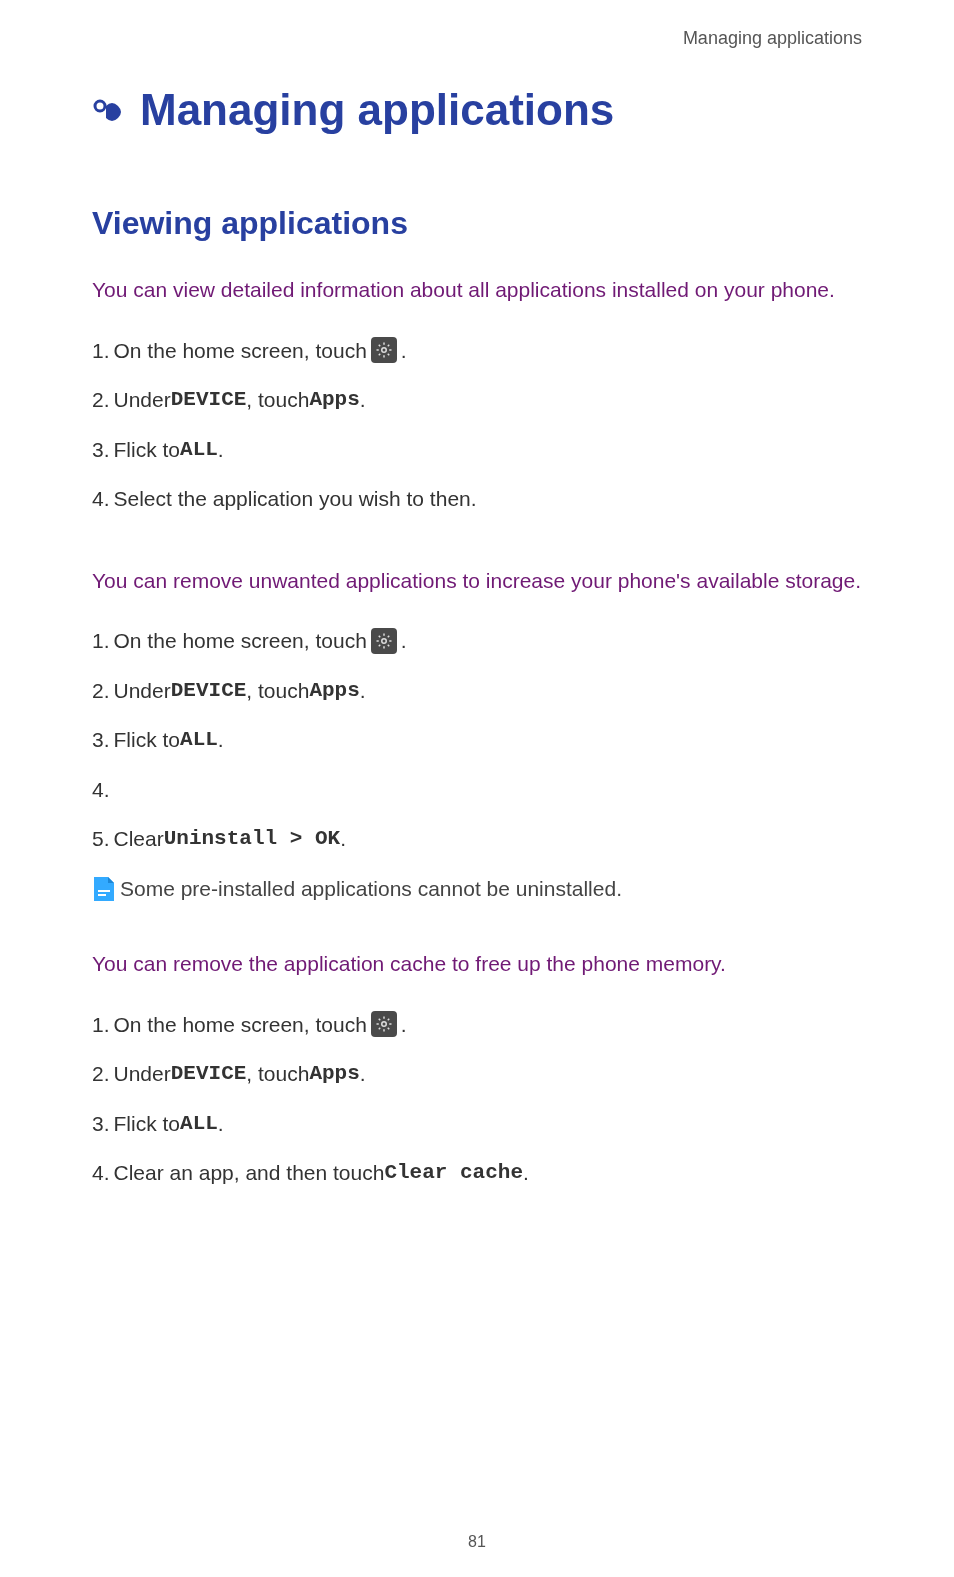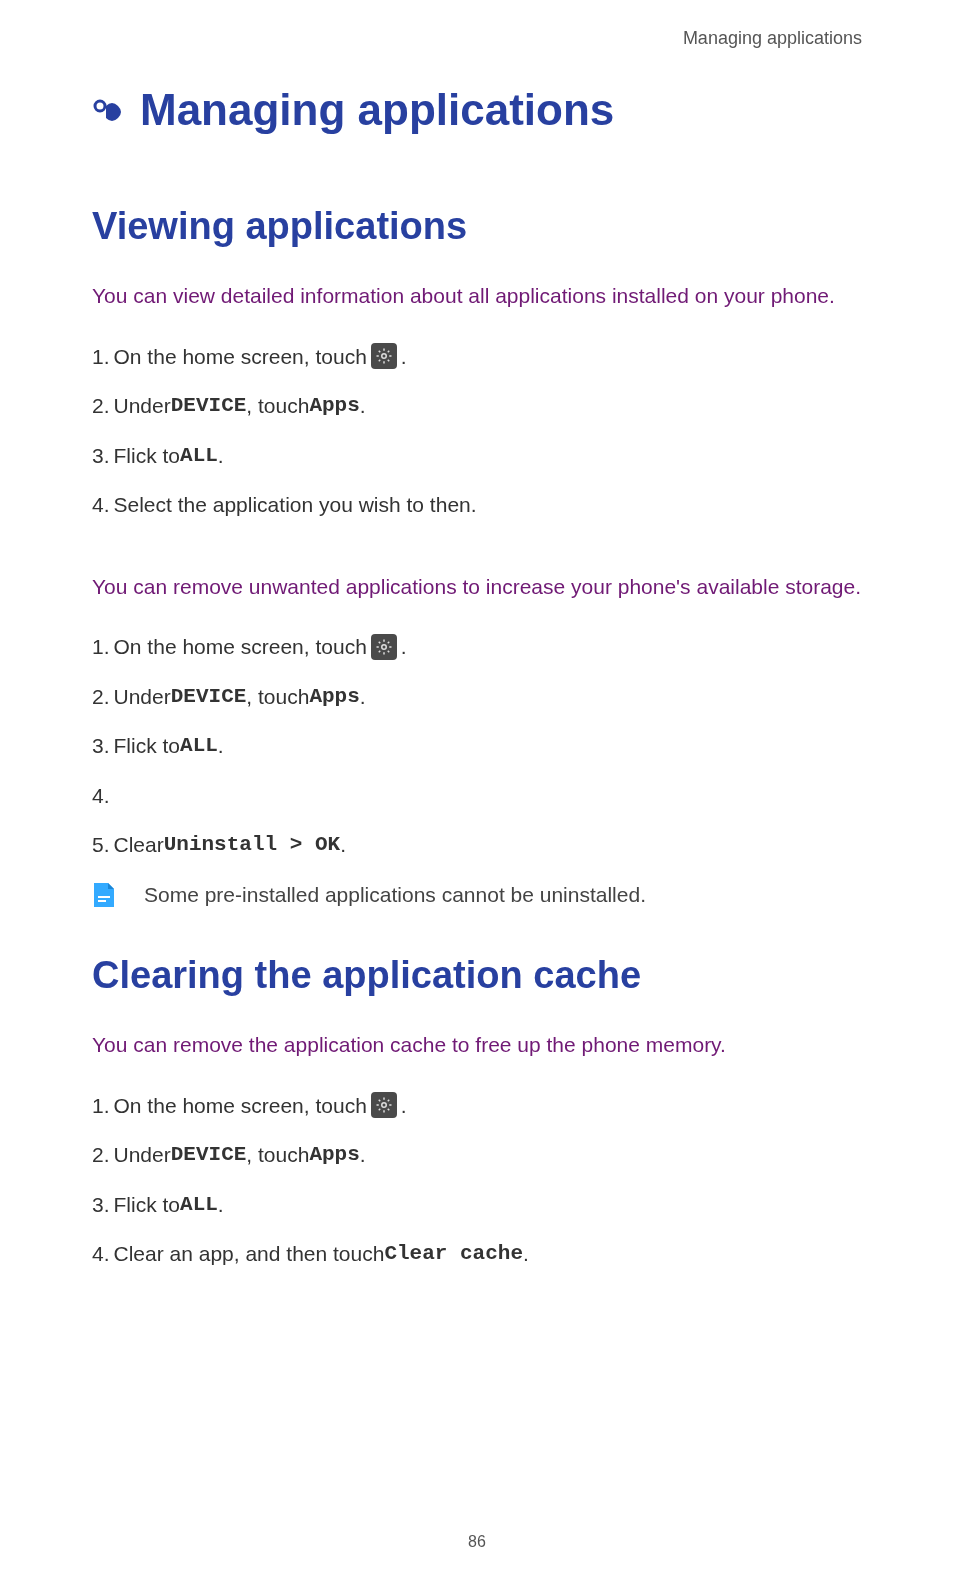--- a/index.html
+++ b/index.html
@@ -31,21 +31,21 @@
       width: 36px;
       height: 36px;
       flex-shrink: 0;
     }
     .chapter-title {
       font-size: 44px;
       font-weight: bold;
       color: #2840a0;
     }
     .section-heading {
-      font-size: 38px;
+      font-size: 32px;
       font-weight: bold;
       color: #2840a0;
       margin-bottom: 32px;
     }
     .section-intro {
       font-size: 21px;
       line-height: 1.55;
       color: #701a75;
       margin-bottom: 28px;
     }
@@ -72,21 +72,21 @@
       border-radius: 4px;
       align-items: center;
       justify-content: center;
       margin: 0 4px;
       vertical-align: middle;
     }
     .gear-icon-inline svg { width: 18px; height: 18px; }
     .note-row {
       display: flex;
       align-items: flex-start;
-      gap: 28px;
+      gap: 4px;
       margin-top: 4px;
       margin-bottom: 44px;
     }
     .note-icon {
       width: 24px;
       height: 28px;
       flex-shrink: 0;
       margin-top: 2px;
     }
     .note-text {
@@ -220,21 +220,20 @@
           <path d="M 16 2 L 16 8 L 22 8 Z" fill="#1b86d6"></path>
           <line x1="6" y1="16" x2="18" y2="16" stroke="#fff" stroke-width="2"></line>
           <line x1="6" y1="20" x2="14" y2="20" stroke="#fff" stroke-width="2"></line>
         </svg>
       </span>
       <span class="note-text">Some pre-installed applications cannot be uninstalled.</span>
     </div>
   </div>
 
   <div class="section-block">
-    <h2 class="section-heading">Clearing the application cache</h2>
     <p class="section-intro">You can remove the application cache to free up the phone memory.</p>
     <ol class="step-list">
       <li class="step-item">
         <span class="step-num">1.</span>
         <span>On the home screen, touch </span>
         <span class="gear-icon-inline">
           <svg viewBox="0 0 24 24">
               <circle cx="12" cy="12" r="3" fill="none" stroke="#ddd" stroke-width="2"></circle>
               <g stroke="#ddd" stroke-width="2">
                 <line x1="12" y1="2" x2="12" y2="5"></line>
@@ -268,13 +267,13 @@
         <span class="step-num">4.</span>
         <span>Clear an app, and then touch </span>
         <span class="bold-word">Clear cache</span>
         <span>.</span>
       </li>
     </ol>
   </div>
 
 </div>
 
-<div class="page-number">86</div>
+<div class="page-number">81</div>
 
 </body></html>

